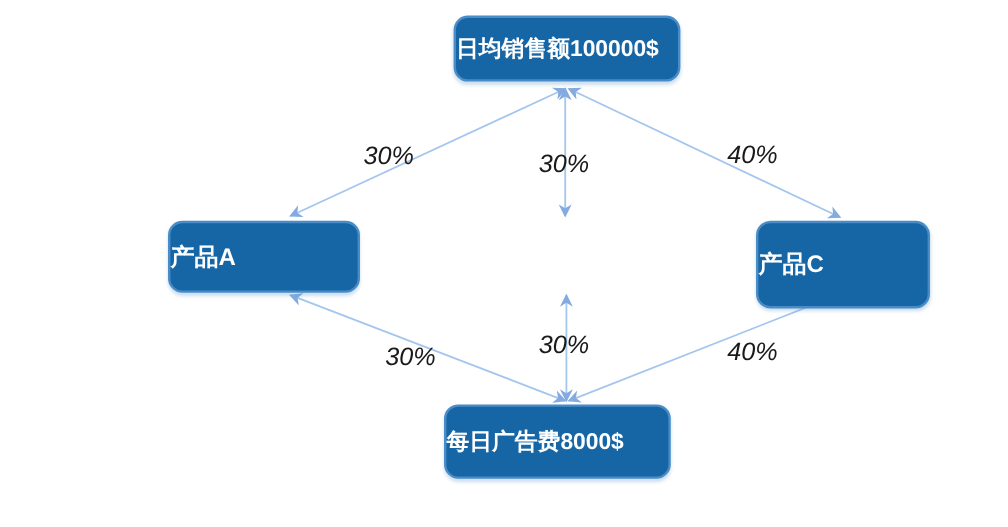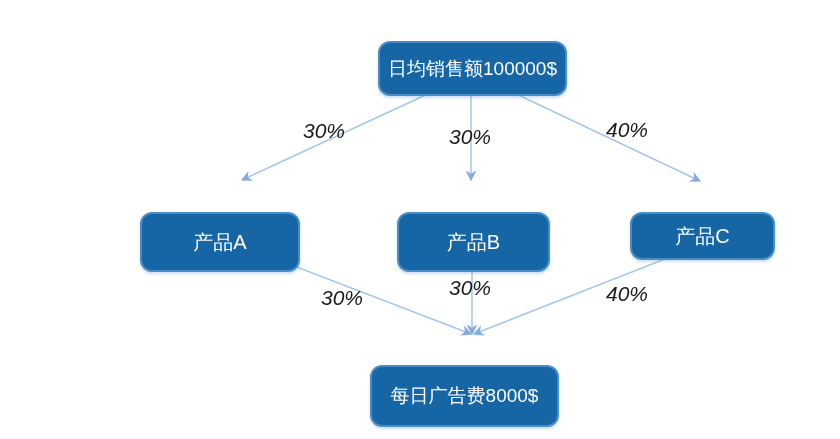--- a/index.html
+++ b/index.html
@@ -27,31 +27,29 @@
     stroke: var(--edge-line, #A3C6EE);
     stroke-width: 1.5;
   }
   .node {
     position: absolute;
     box-sizing: border-box;
     background: var(--node-fill, #1666A6);
     border: 2px solid var(--node-border, #4A8CC7);
     border-radius: 12px;
     color: var(--node-text, #ffffff);
-    font-weight: normal;
+    font-weight: bold;
     display: flex;
     align-items: center;
-    justify-content: center;
     box-shadow: 0 2px 3px rgba(110, 160, 210, 0.35);
-    margin-top: 28px;
   }
   .node-top    { left: 378px; top: 13px;  width: 189px; height: 55px; font-size: 19px; }
   .node-a      { left: 140px; top: 184px; width: 160px; height: 60px; font-size: 20px; }
   .node-b      { left: 397px; top: 184px; width: 153px; height: 60px; font-size: 20px; }
-  .node-c      { left: 630px; top: 184px; width: 145px; height: 48px; font-size: 20px; }
+  .node-c      { left: 630px; top: 184px; width: 145px; height: 73px; font-size: 20px; }
   .node-bottom { left: 370px; top: 337px; width: 189px; height: 62px; font-size: 19px; }
   .edge-label {
     position: absolute;
     transform: translate(-50%, -50%);
     color: var(--label-text, #1a1a1a);
     font-size: 21px;
     white-space: nowrap;
     font-style: italic;
   }
   .el-0 { left: 324px; top: 131px; }
@@ -81,23 +79,20 @@
   </svg>
 
   <div class="node node-top">
     <span>日均销售额100000$</span>
   </div>
 
   <div class="node node-a">
     <span>产品A</span>
   </div>
 
-  <div class="node node-b">
-    <span>产品B</span>
-  </div>
 
   <div class="node node-c">
     <span>产品C</span>
   </div>
 
   <div class="node node-bottom">
     <span>每日广告费8000$</span>
   </div>
 
   <div class="edge-label el-0">30%</div>

